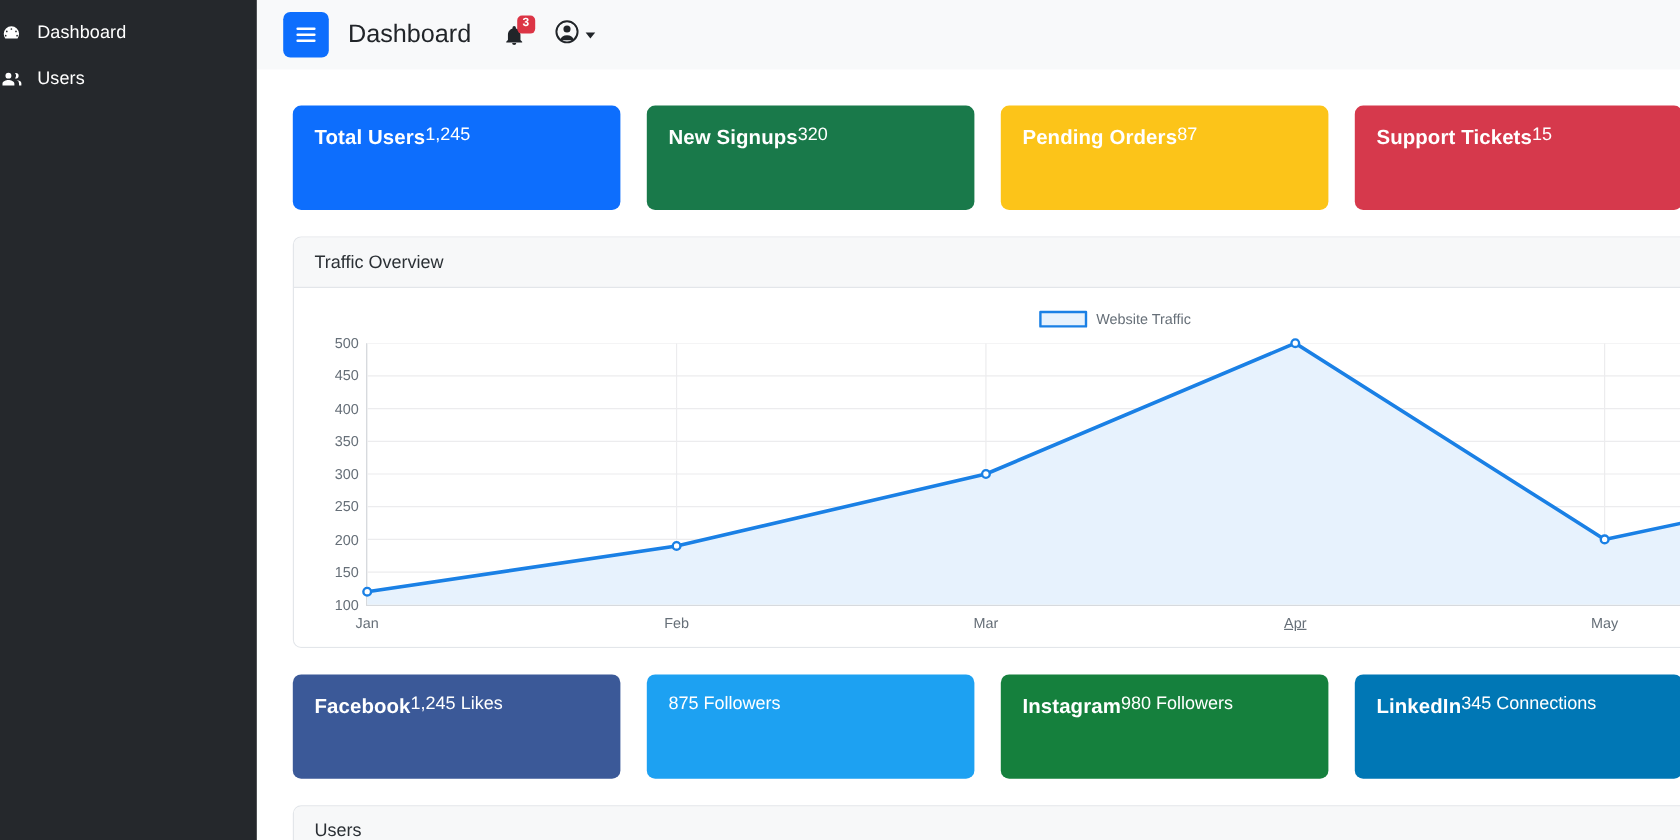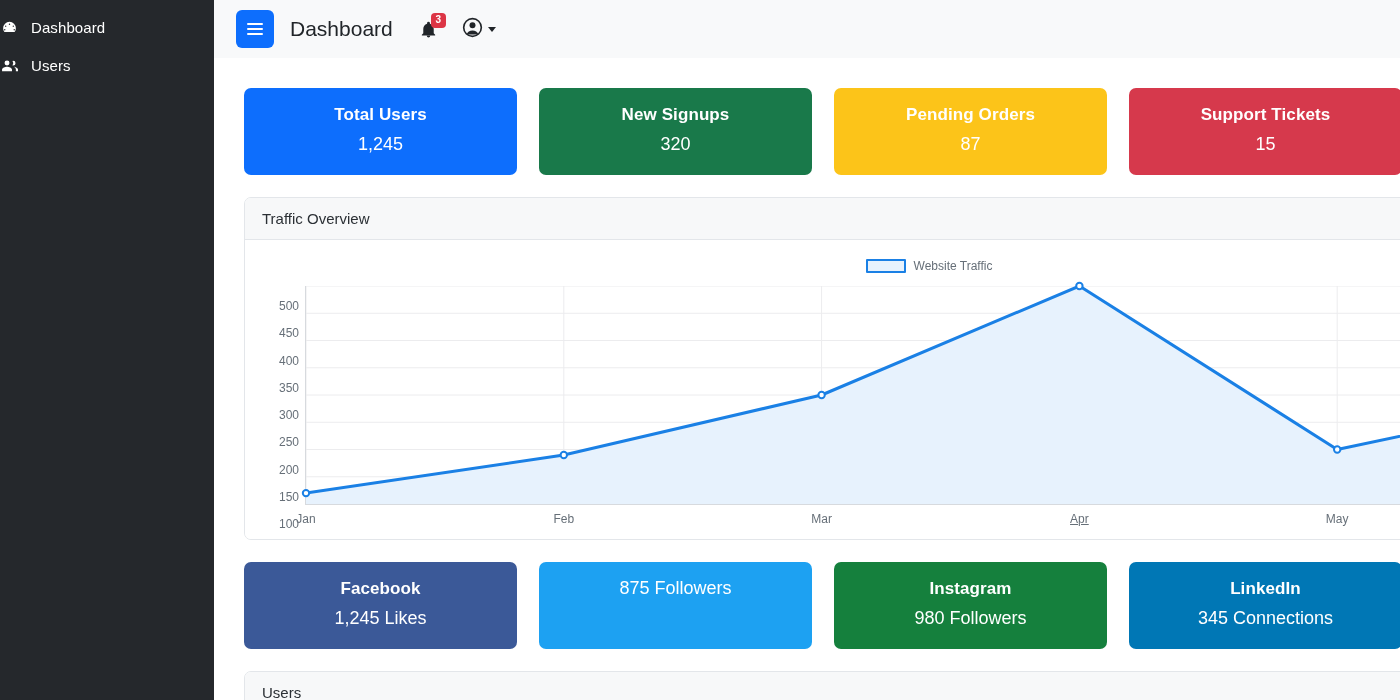--- a/index.html
+++ b/index.html
@@ -168,33 +168,32 @@
     padding-right: 22px;
   }
 
   
   .stat-card {
     border-radius: 7px;
     padding: 16px 18px 18px 18px;
     color: #ffffff;
     height: 87px;
     display: flex;
-    flex-direction: column;
+    flex-direction: row;
     justify-content: flex-start;
     cursor: pointer;
-    text-align: center;
   }
   .stat-title {
     font-size: 17px;
     font-weight: 700;
     line-height: 1.25;
     margin-bottom: 9px;
     letter-spacing: 0.1px;
   }
-  .stat-value { font-size: 18px; font-weight: 400; line-height: 1.2; }
+  .stat-value { font-size: 15px; font-weight: 400; line-height: 1.2; }
 
   
   .panel {
     margin: 0 0 22px 30px;
     border: 1px solid #e3e6ea;
     border-radius: 7px;
     background: #ffffff;
     overflow: hidden;
     width: 1370px;
   }
@@ -239,21 +238,20 @@
     border-bottom: 1px solid #d7dade;
   }
   .chart-svg { position:absolute; top:0; left:0; width:100%; height:100%; display:block; }
   .ytick {
     position: absolute;
     right: calc(100% + 7px);
     transform: translateY(-50%);
     font-size: 12px;
     color: #666f78;
     white-space: nowrap;
-    margin-top: 20px;
   }
   .xtick {
     position: absolute;
     top: calc(100% + 8px);
     transform: translateX(-50%);
     font-size: 12px;
     color: #666f78;
     white-space: nowrap;
   }
 </style>

